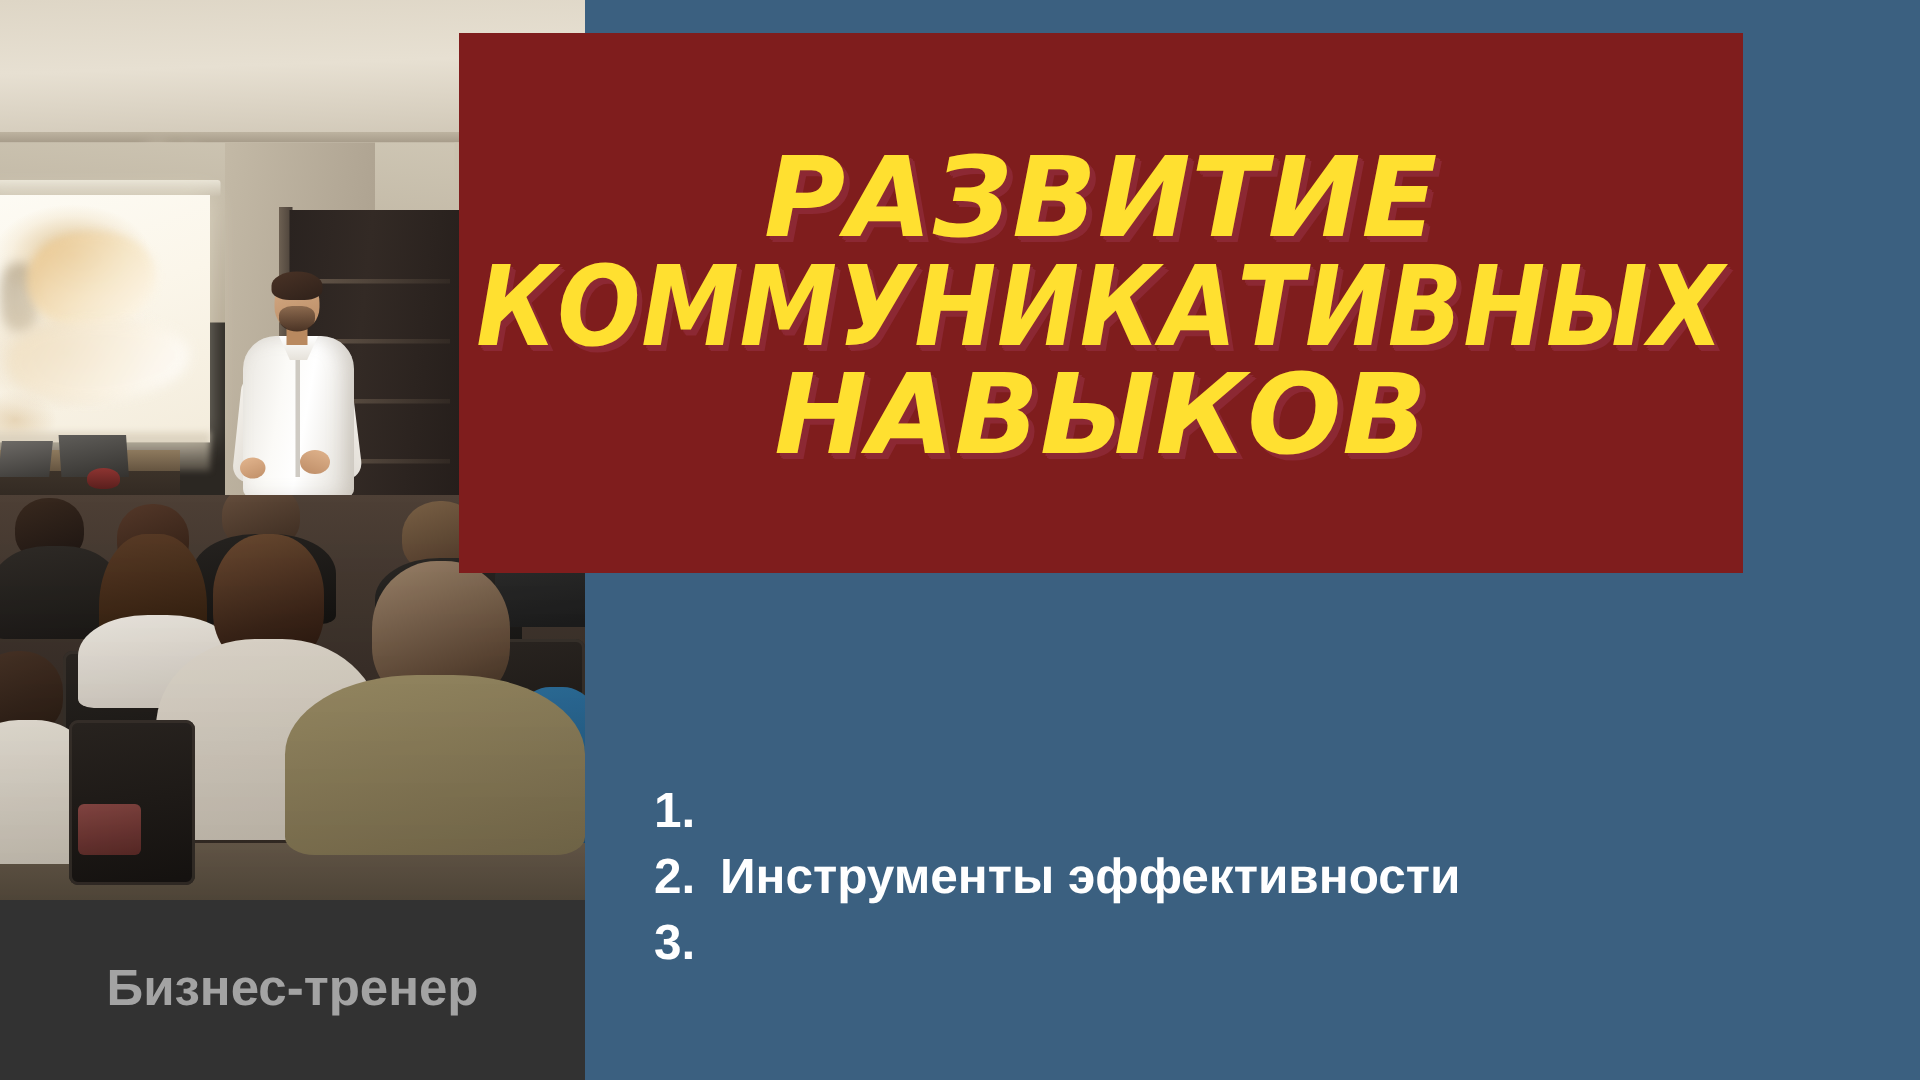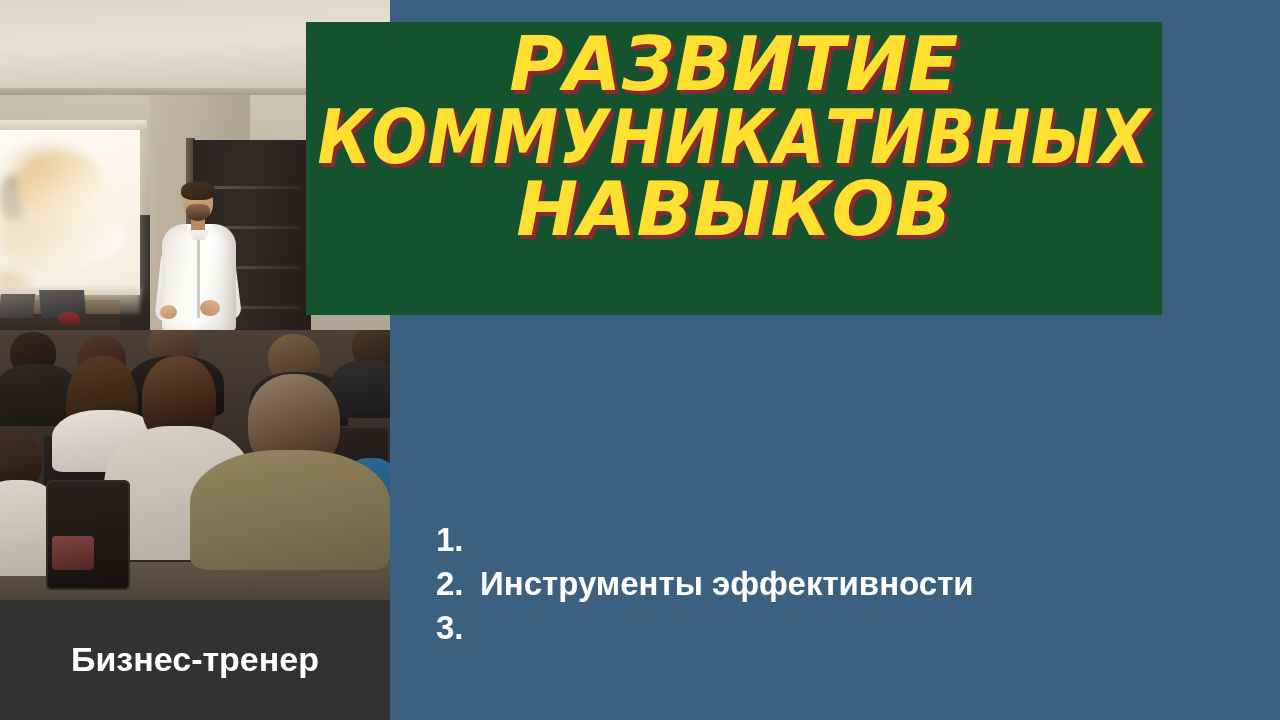--- a/index.html
+++ b/index.html
@@ -230,24 +230,24 @@
     left:0; top:330px; width:390px; height:290px;
     backdrop-filter:blur(0px);
     background:linear-gradient(180deg,rgba(0,0,0,0),rgba(0,0,0,.12));
     pointer-events:none;
   }
 
   
   .title-panel {
     position:absolute;
     left:306px; top:22px;
-    width:856px; height:293px;
-    background:#14532d;
+    width:856px; height:360px;
+    background:#7f1d1d;
     display:flex; flex-direction:column;
-    align-items:center; 
+    align-items:center; justify-content:center;
     padding-top:6px;
   }
   .title-line {
     color:#ffe030;
     font-family:"DejaVu Sans", sans-serif;
     font-weight:700;
     font-style:italic;
     letter-spacing:.5px;
     line-height:.98;
     white-space:nowrap;
@@ -281,21 +281,21 @@
   
   .speaker {
     position:absolute;
     left:0; top:600px;
     width:390px; height:120px;
     background:#323232;
     display:flex; flex-direction:column;
     align-items:center; justify-content:center;
   }
   .speaker-line {
-    color:#ffffff;
+    color:#a3a3a3;
     font-size:34px;
     font-weight:700;
     line-height:1.28;
     white-space:nowrap;
   }
 </style>
 </head>
 <body>
 
 <div id="slide">

